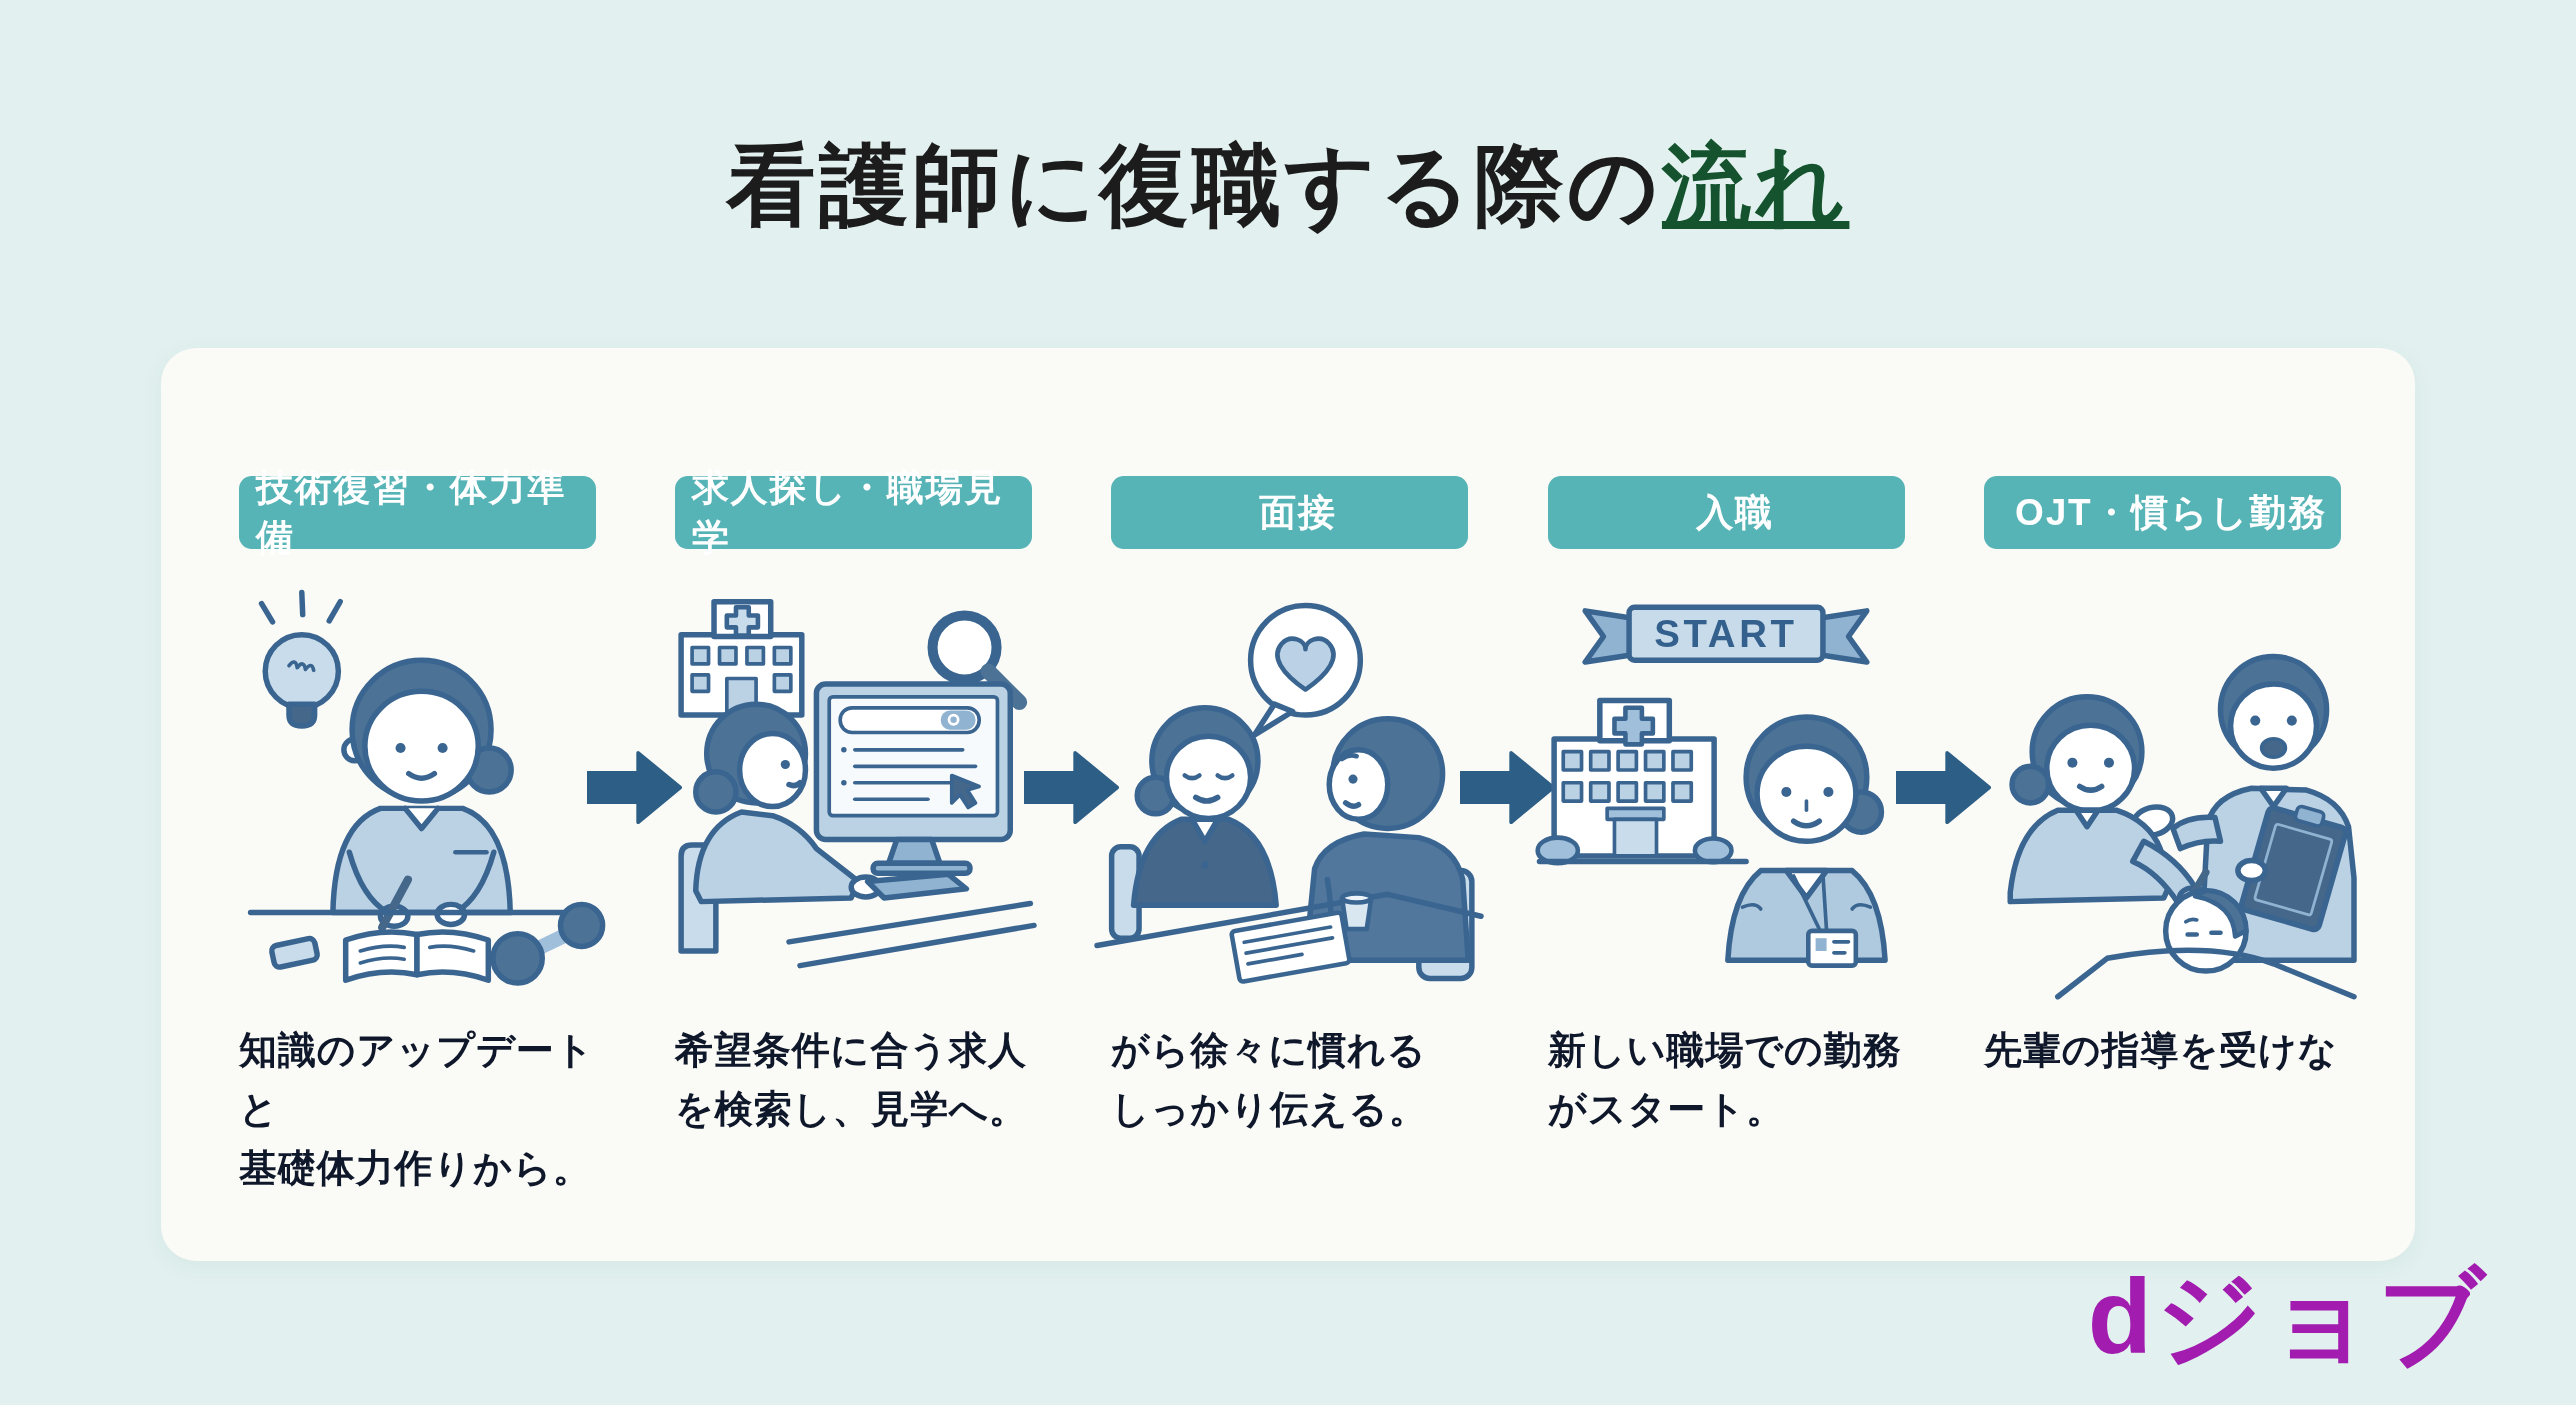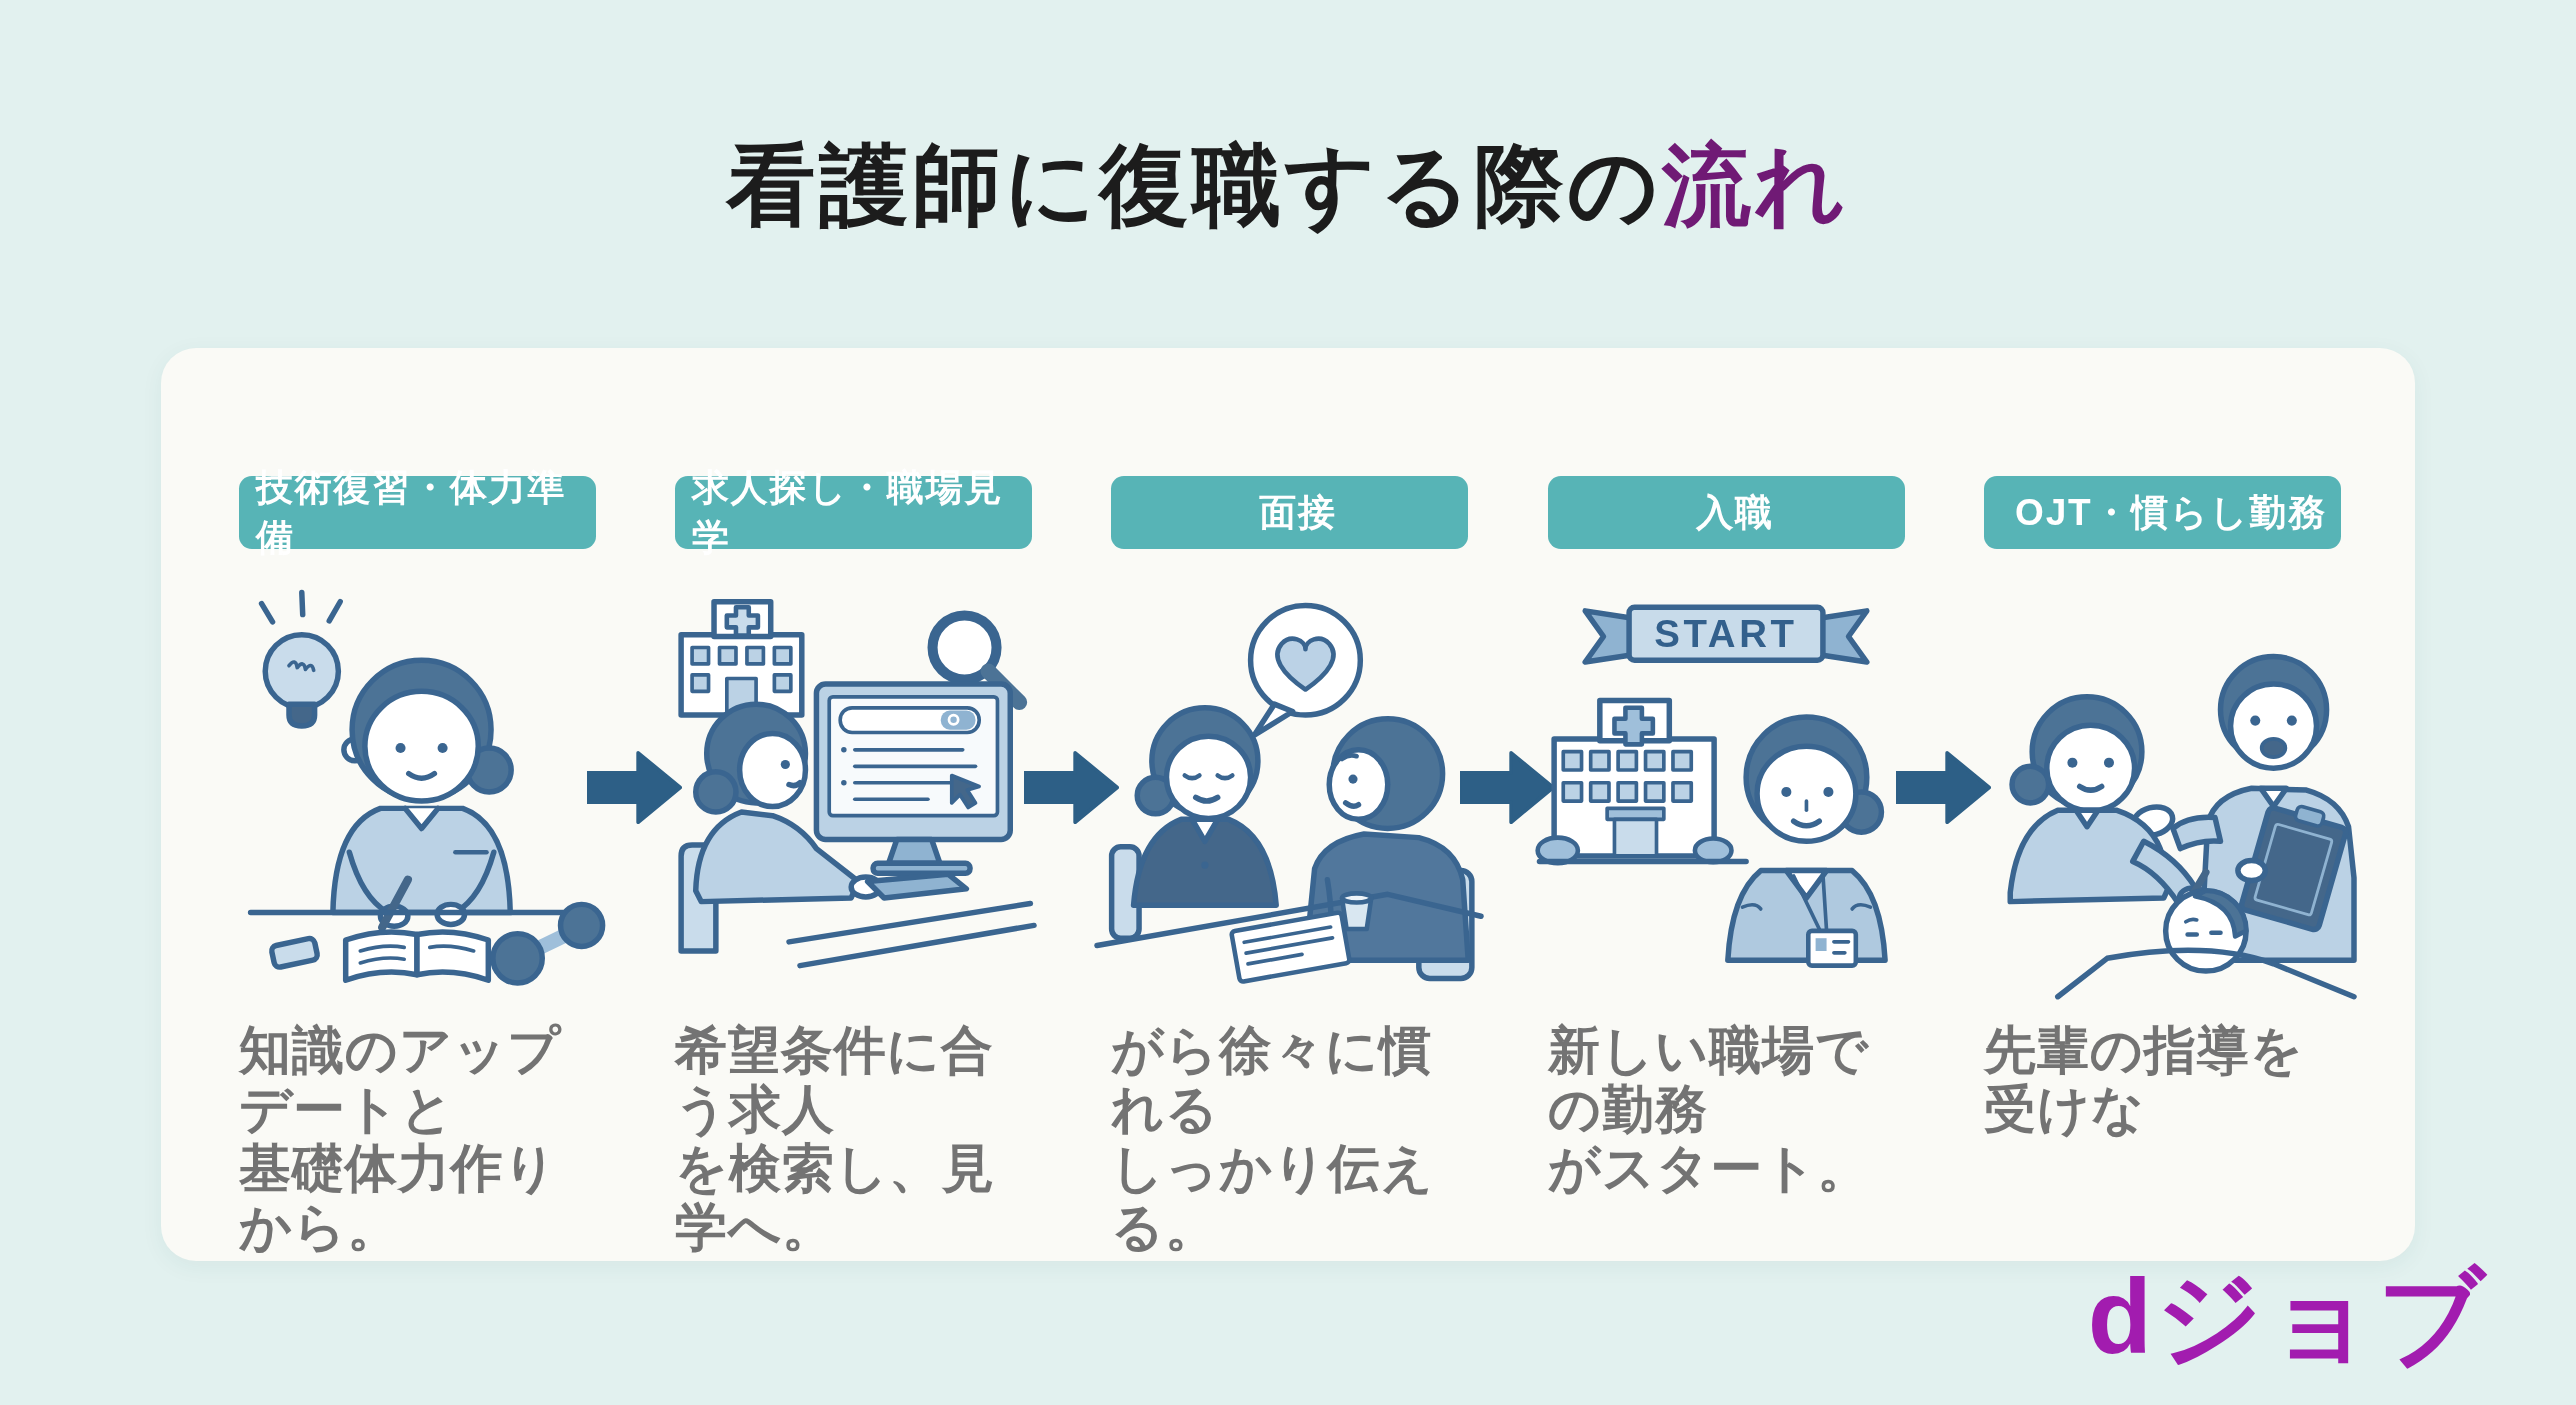--- a/index.html
+++ b/index.html
@@ -14,21 +14,21 @@
 
   .title {
     position: absolute;
     top: 126px; left: 0; width: 100%;
     text-align: center;
     font-size: 89px;
     font-weight: 800;
     letter-spacing: 3.7px;
     color: #1C1C1C;
   }
-  .title .hl { color: #701a75; }
+  .title .hl { color: #14532d; text-decoration: underline; }
 
   .card {
     position: absolute;
     left: 161px; top: 348px;
     width: 2254px; height: 913px;
     background: #FAFAF6;
     border-radius: 35px;
     box-shadow: 0 5.5px 22px rgba(40,80,80,0.06);
   }
 
@@ -49,24 +49,24 @@
     font-weight: 700;
     letter-spacing: 1.8px;
     padding-left: 17px;
   }
 
   .illus { width: 384px; height: 430px; margin: 27.4px 0 0 -13.7px; text-align: right; }
   .illus svg { width: 384px; height: 430px; overflow: visible; }
 
   .desc {
     margin-top: 14.6px;
-    font-size: 52px;
+    font-size: 38px;
     font-weight: 700;
     line-height: 59px;
-    color: #737373;
+    color: #0f172a;
     letter-spacing: 0.9px;
   }
   .desc span { display: block; }
 
   .arrow { position: absolute; top: 403px; width: 95px; height: 73px; }
   .arrow-1 { left: 426px; }
   .arrow-2 { left: 863px; }
   .arrow-3 { left: 1299px; }
   .arrow-4 { left: 1735px; }
 

